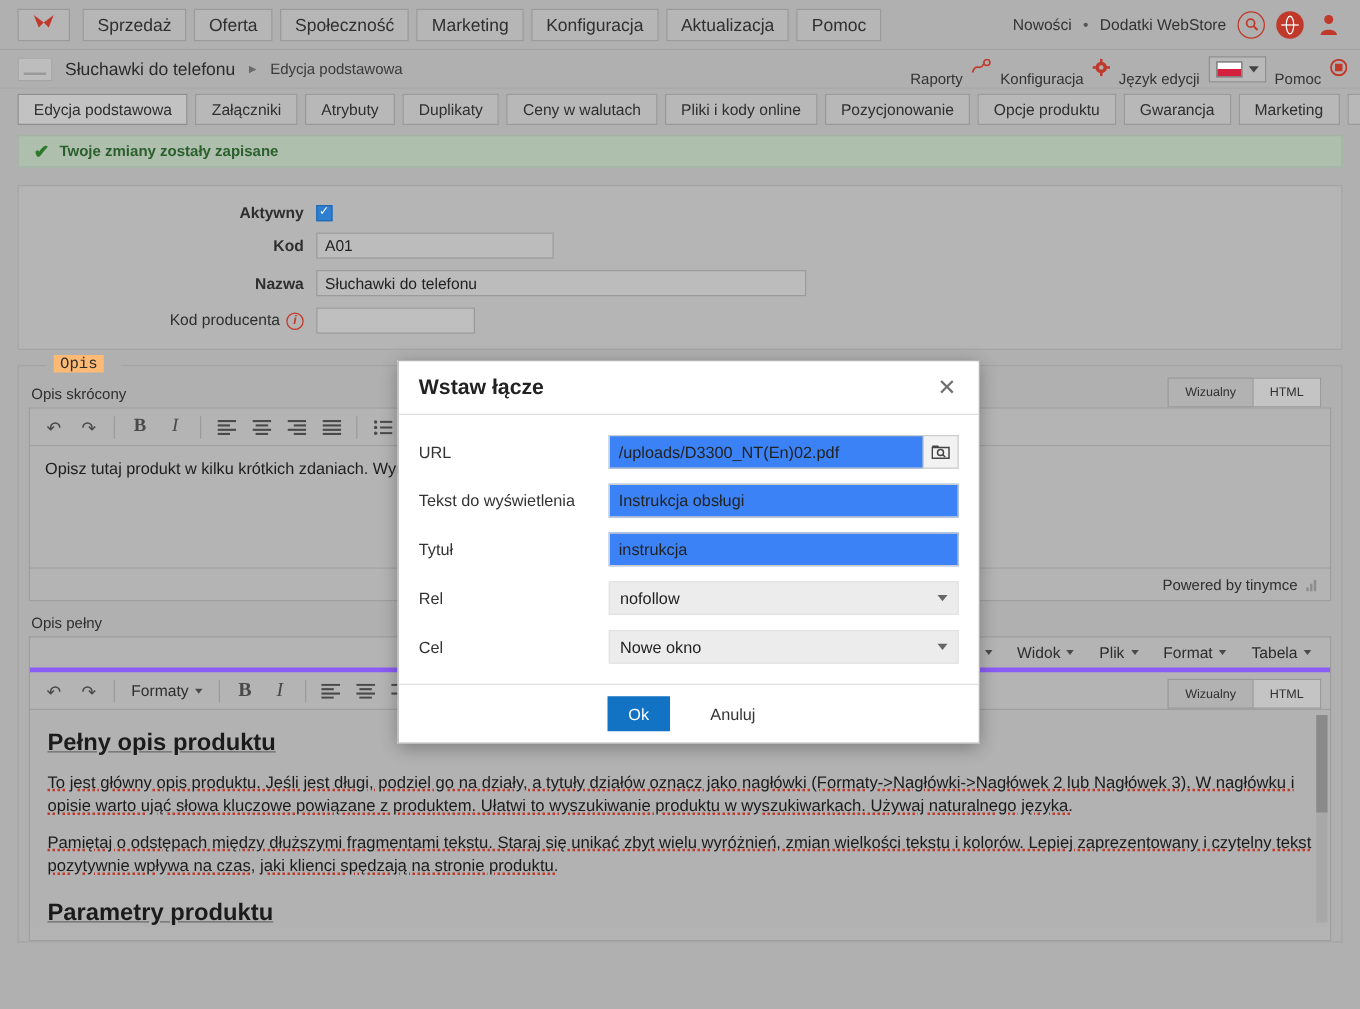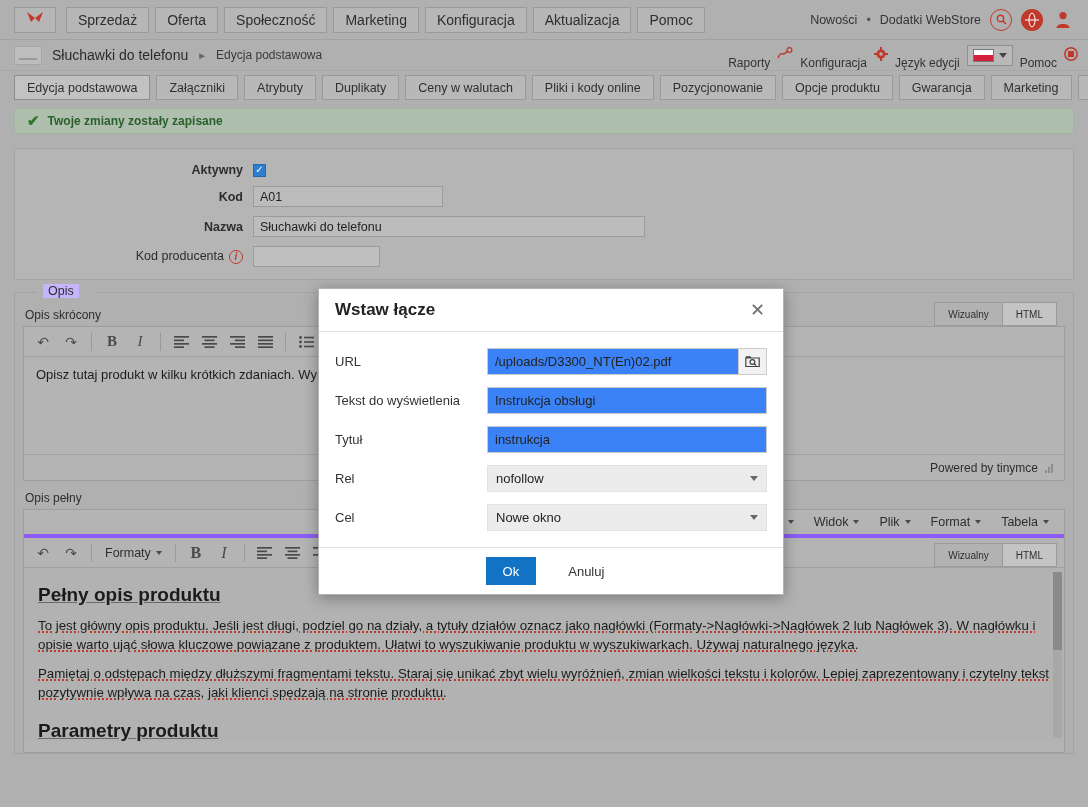--- a/index.html
+++ b/index.html
@@ -113,21 +113,21 @@
   .inp.kod { width: 190px; }
   .inp.nazwa { width: 392px; }
   .inp.kodprod { width: 127px; background: #bfbfbf; }
 
   
   .opis-wrap { margin: 12px 14px 0 14px; border: 1px solid #a4a4a4; border-top: none; position: relative; }
   .legend-row { position: relative; height: 10px; }
   .legend-line-l { position:absolute; left:0; top:0; width: 22px; height:1px; background:#a4a4a4; }
   .legend-line-r { position:absolute; left: 82px; right:0; top:0; height:1px; background:#a4a4a4; }
   .legend-txt {
-    position: absolute; left: 28px; top: -8px; font-size: 12.5px; color: #2e2e2e; background: #c4b5fd; padding: 0 5px;
+    position: absolute; left: 28px; top: -8px; font-size: 12.5px; color: #2e2e2e; background: #fdba74; padding: 0 5px; font-family: Liberation Mono, monospace;
   }
   .sublabel { padding: 6px 0 4px 10px; font-size: 12px; color: #2e2e2e; }
 
   .editor-box { margin: 0 8px 0 8px; border: 1px solid #9e9e9e; background: #b4b4b4; }
   .toolbar {
     height: 30px; display: flex; align-items: center; gap: 2px;
     padding: 0 6px; border-bottom: 1px solid #a0a0a0; background: #b4b4b4;
   }
   .tb-btn {
     width: 26px; height: 24px; display: inline-flex; align-items: center; justify-content: center;

